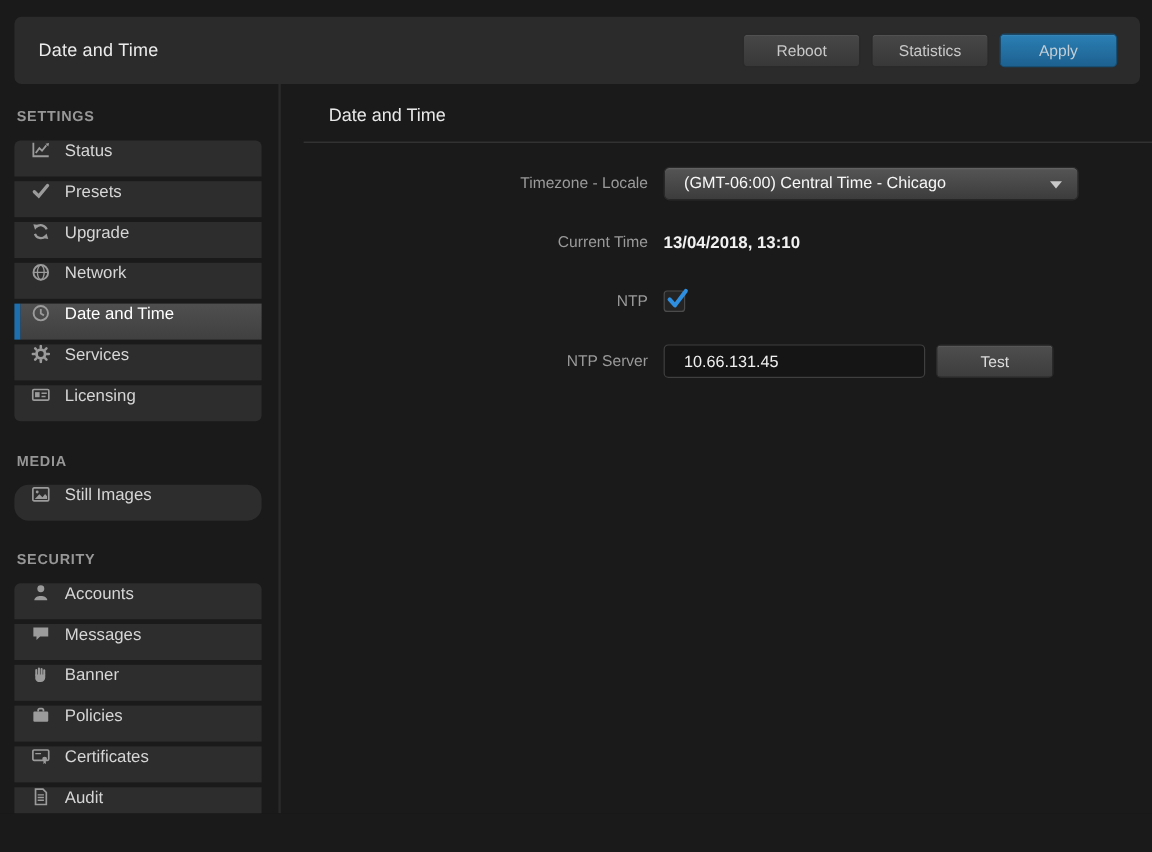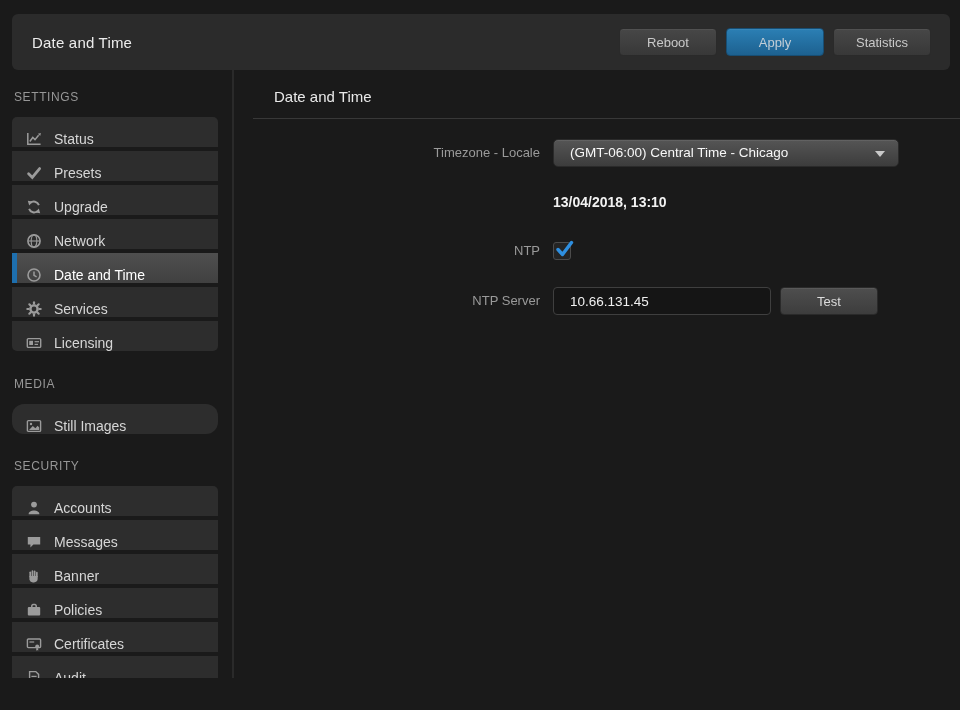--- a/index.html
+++ b/index.html
@@ -11,23 +11,23 @@
     border-radius:6px;display:flex;align-items:center;box-sizing:border-box;padding:0 19px 0 20px;}
   .headerbar .title{flex:1;font-size:15px;color:#ececec;letter-spacing:.2px;}
   .hbtn{height:28px;min-width:98px;margin-left:9px;border:1px solid #2a2a2a;border-radius:4px;
     background:linear-gradient(#474747,#383838);color:#c9c9c9;font-size:13px;
     display:inline-flex;align-items:center;justify-content:center;padding:0 14px;cursor:pointer;
     box-shadow:inset 0 1px 0 rgba(255,255,255,.06);}
   .hbtn.apply{background:linear-gradient(#2b7fb4,#1d6190);border-color:#174e74;color:#c3ced6;}
 
   
   .sidebar{position:absolute;left:12px;top:84px;width:206px;}
-  .sec-label{position:absolute;left:2px;font-size:12px;font-weight:normal;color:#979797;letter-spacing:.6px;}
+  .sec-label{position:absolute;left:2px;font-size:12px;font-weight:bold;color:#979797;letter-spacing:.6px;}
   .group{position:absolute;left:0;width:206px;border-radius:5px;}
-  .sitem{position:relative;height:30px;margin-bottom:4px;background:#2d2d2d;display:flex;align-items:flex-end;
+  .sitem{position:relative;height:30px;margin-bottom:4px;background:#2d2d2d;display:flex;align-items:flex-start;
     box-sizing:border-box;padding-left:14px;cursor:pointer;}
   .group .sitem:first-child{border-radius:5px 5px 0 0;}
   .group .sitem:last-child{border-radius:0 0 5px 5px;margin-bottom:0;}
   .group .sitem:only-child{border-radius:12px;}
   .sitem .icon{width:16px;height:16px;margin-right:12px;flex:0 0 16px;}
   .sitem .lbl{font-size:14px;color:#d6d6d6;}
   .sitem.selected{background:linear-gradient(#4f4f4f,#404040);border-left:5px solid #1e6fae;padding-left:9px;}
   .sitem.selected .lbl{color:#ffffff;}
 
   .vdivider{position:absolute;left:232px;top:70px;bottom:0;width:2px;background:#2a2a2a;}
@@ -65,22 +65,22 @@
   svg.ic .fi{fill:#9b9b9b;}
 </style>
 <title>Date and Time</title></head>
 <body>
 
 <div class="page">
 
   <div class="headerbar">
     <div class="title">Date and Time</div>
     <button class="hbtn">Reboot</button>
+    <button class="hbtn">Statistics</button>
     <button class="hbtn apply">Apply</button>
-    <button class="hbtn">Statistics</button>
   </div>
 
   <div class="sidebar">
 
     <div class="sec-label" style="top:6px;">SETTINGS</div>
 
     <div class="group" style="top:33px;">
       <div class="sitem">
         <svg class="icon ic" viewBox="0 0 16 16" width="16" height="16">
           <path class="st" stroke-width="1.5" d="M1.8 2 V13.2 H14.6"></path>
@@ -222,20 +222,21 @@
 
   <div class="frow" style="top:139px;">
     <div class="flabel">Timezone - Locale</div>
     <div class="select">
       <span>(GMT-06:00) Central Time - Chicago</span>
       <span class="caret"></span>
     </div>
   </div>
 
   <div class="frow" style="top:188px;">
+    <div class="flabel">Current Time</div>
     <div class="timeval">13/04/2018, 13:10</div>
   </div>
 
   <div class="frow" style="top:237px;">
     <div class="flabel">NTP</div>
     <div class="checkbox">
       <svg width="20" height="20" viewBox="0 0 20 20">
         <path d="M3 9.5 L7.5 14.5 L16.5 2.5" fill="none" stroke="#2e8fe0" stroke-width="3.4" stroke-linecap="round" stroke-linejoin="round"></path>
       </svg>
     </div>

